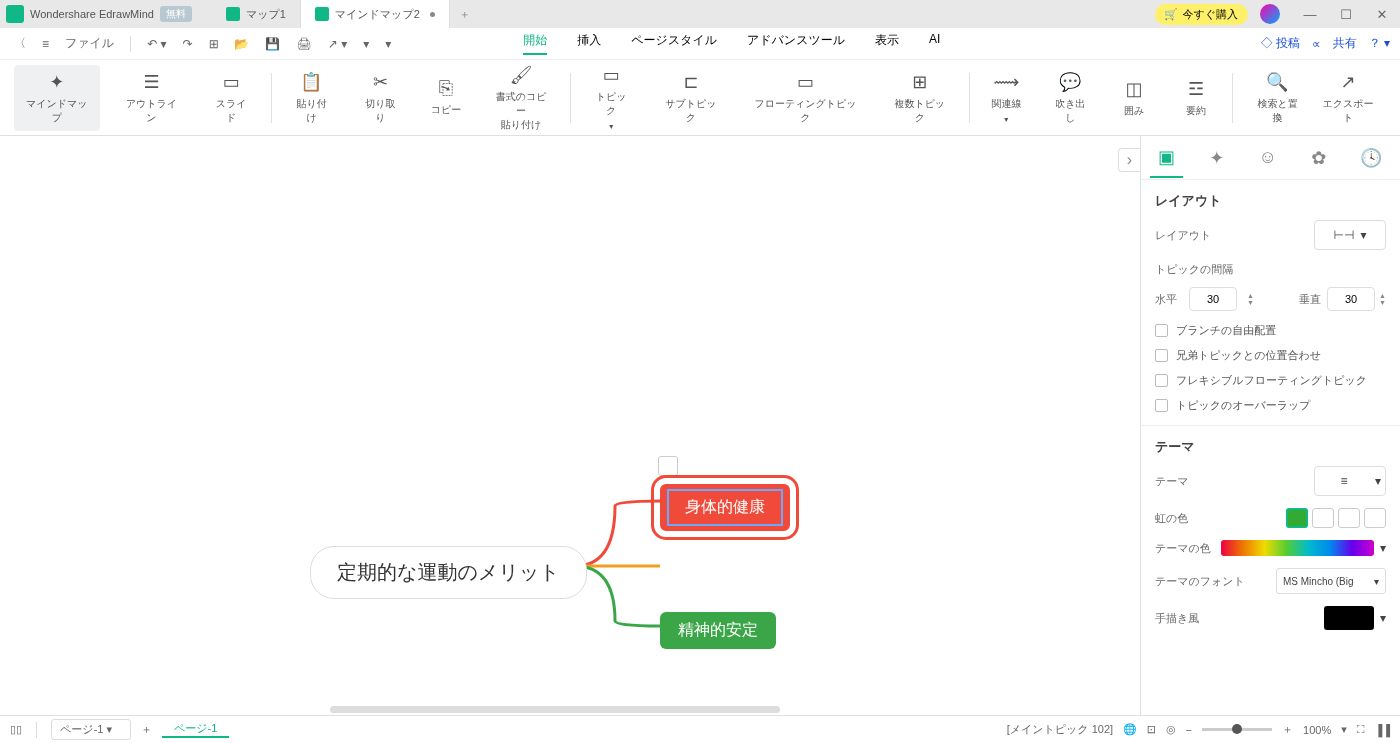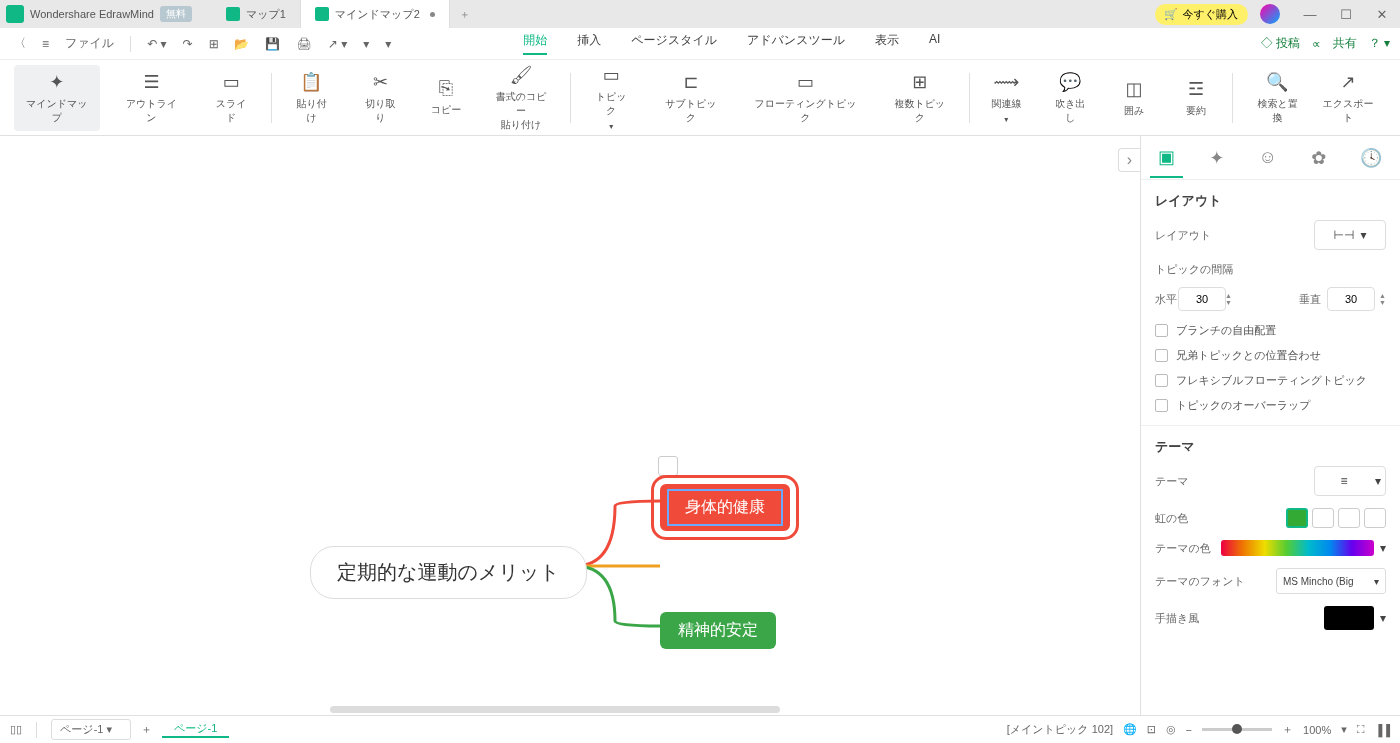--- a/index.html
+++ b/index.html
@@ -20,23 +20,23 @@
 .buy-btn { background: #fff06a; padding: 3px 10px; border-radius: 12px; font-size: 11px; display: flex; align-items: center; gap: 4px; }
 .avatar { width: 20px; height: 20px; border-radius: 50%; background: linear-gradient(135deg,#f0a,#0af); margin: 0 12px; }
 .win-controls { display: flex; }
 .win-btn { width: 36px; height: 28px; display: flex; align-items: center; justify-content: center; color: #666; font-size: 13px; }
 
 
 .menu-bar { height: 32px; background: #fff; display: flex; align-items: center; padding: 0 10px; gap: 8px; border-bottom: 1px solid #eee; font-size: 12px; }
 .menu-bar .icon-btn { color: #666; padding: 2px 4px; cursor: pointer; }
 .menu-divider { width: 1px; height: 16px; background: #ddd; margin: 0 4px; }
 .menu-tabs { display: flex; gap: 30px; margin-left: 120px; }
-.menu-tab { color: #404040; padding-bottom: 4px; }
+.menu-tab { color: #000000; padding-bottom: 4px; }
 .menu-tab.active { color: #0fb885; border-bottom: 2px solid #0fb885; }
-.menu-right { margin-left: auto; display: flex; align-items: center; gap: 12px; color: #15803d; }
+.menu-right { margin-left: auto; display: flex; align-items: center; gap: 12px; color: #1d4ed8; }
 
 
 .ribbon { height: 76px; background: #fff; display: flex; align-items: center; padding: 0 14px; border-bottom: 1px solid #e0e0e0; }
 .ribbon-group { display: flex; gap: 14px; }
 .ribbon-btn { display: flex; flex-direction: column; align-items: center; justify-content: center; gap: 4px; padding: 6px 8px; font-size: 10px; color: #555; min-width: 48px; text-align: center; }
 .ribbon-btn.sel { background: #eef0f2; border-radius: 4px; }
 .ribbon-icon { font-size: 18px; color: #555; }
 .ribbon-sep { width: 1px; height: 50px; background: #e0e0e0; margin: 0 12px; }
 .ribbon-spacer { flex: 1; }
 
@@ -272,21 +272,21 @@
       <div class="section-title">レイアウト</div>
       <div class="field-row">
         <span class="field-label">レイアウト</span>
         <div class="layout-select">
             <span>⊢⊣</span>
             <span>▾</span>
           </div>
       </div>
       <div class="field-label" style="margin-bottom:10px">トピックの間隔</div>
       <div class="field-row">
-        <div style="display:flex;align-items:center;gap:1px">
+        <div style="display:flex;align-items:center;gap:12px">
           <span class="field-label">水平</span>
           <input class="num-input" value="30" style="">
           <div class="spinner">
               <span>▲</span>
               <span>▼</span>
             </div>
         </div>
         <div style="display:flex;align-items:center;gap:6px">
           <span class="field-label">垂直</span>
           <input class="num-input" value="30" style="">

